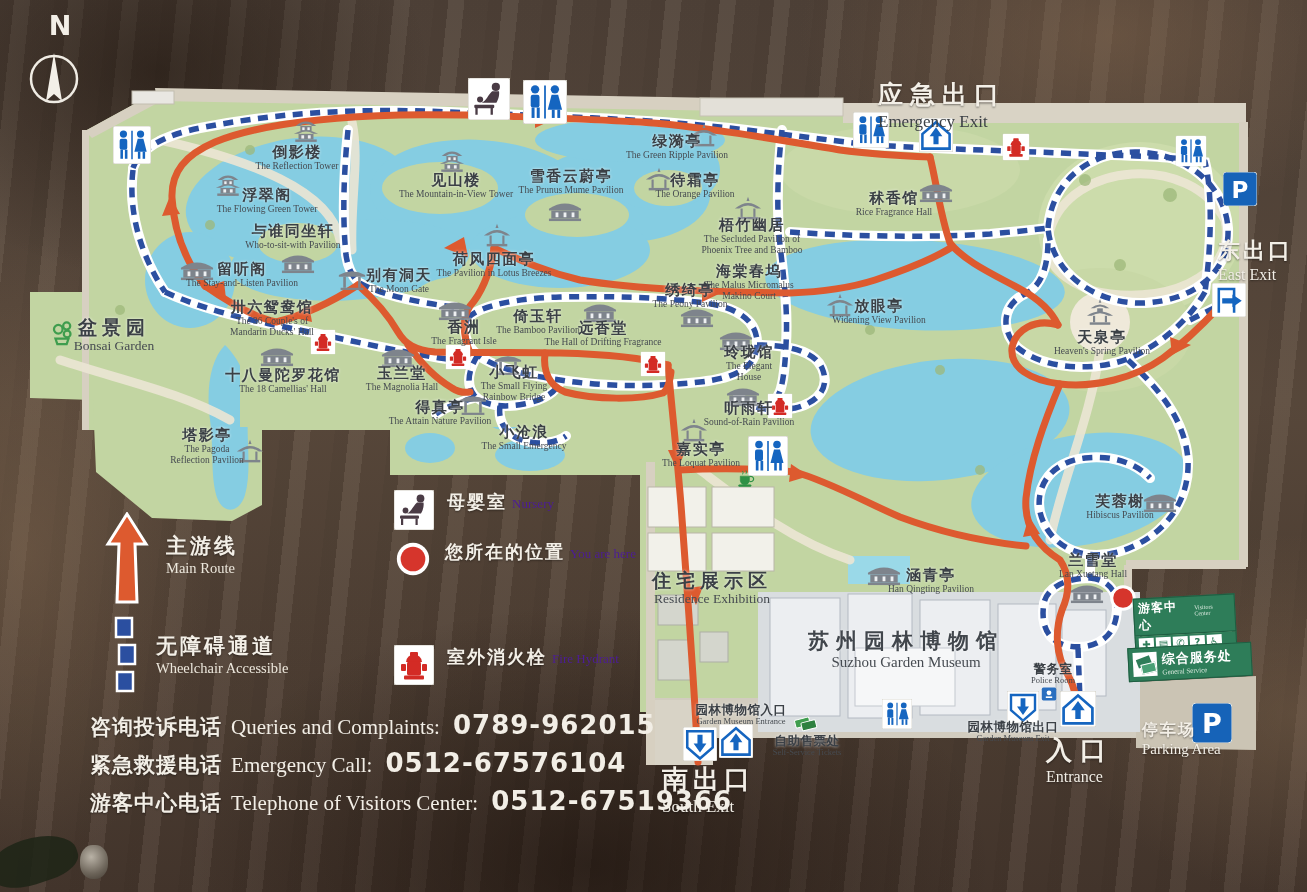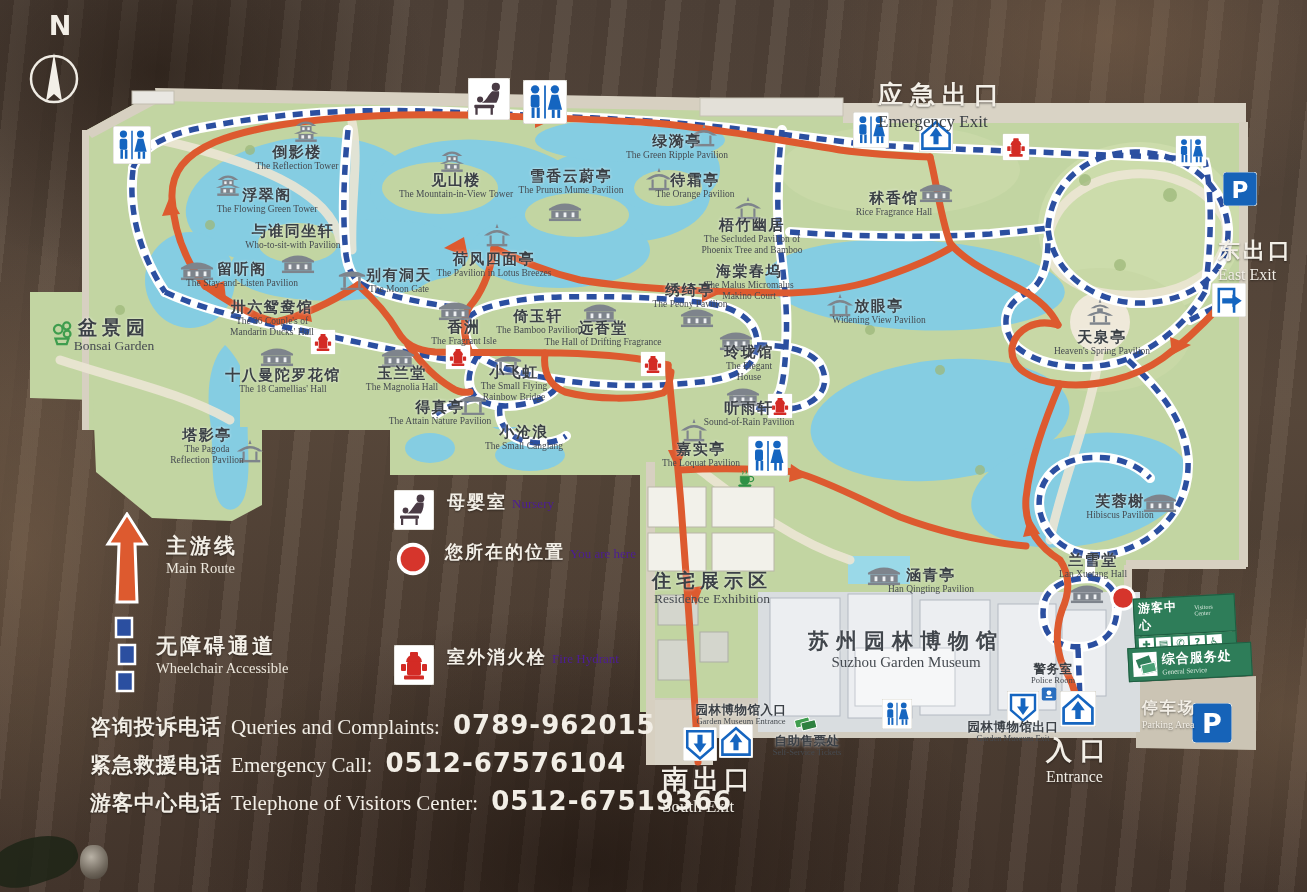--- a/index.html
+++ b/index.html
@@ -29,22 +29,22 @@
   .wlabel .zh{display:block;font-weight:bold;}
   .wlabel .en{display:block;font-family:"Liberation Serif",serif;}
   #exit-emergency .zh{font-size:25px;letter-spacing:7px;}
   #exit-emergency .en{font-size:17px;color:#3b4045;text-shadow:none;margin-top:1px;}
   #exit-east .zh{font-size:22px;letter-spacing:3px;}
   #exit-east .en{font-size:16px;}
   #exit-south .zh{font-size:26px;letter-spacing:5px;}
   #exit-south .en{font-size:17px;}
   #exit-entrance .zh{font-size:26px;letter-spacing:8px;}
   #exit-entrance .en{font-size:16px;}
-  #parking-label .zh{font-size:16px;letter-spacing:2px;}
-  #parking-label .en{font-size:10px;}
+  #parking-label .zh{font-size:16px;letter-spacing:2px;margin-top:22px;}
+  #parking-label .en{font-size:15px;}
   .legend-item{position:absolute;z-index:40;display:flex;gap:16px;color:#f3efe7;}
   .legend-item .txt{display:flex;flex-direction:column;}
   .legend-item .zh{font-weight:bold;font-size:21px;letter-spacing:3px;text-shadow:0 1px 2px rgba(0,0,0,.4);}
   .legend-item .en{font-family:"Liberation Serif",serif;font-size:14.5px;color:#ece7dc;}
   .leg2{position:absolute;z-index:40;display:flex;gap:13px;color:#f3efe7;align-items:flex-start;}
   .leg2 .zh{font-weight:bold;font-size:18px;letter-spacing:2px;text-shadow:0 1px 2px rgba(0,0,0,.4);}
   .leg2 .en{font-family:"Liberation Serif",serif;font-size:13px;color:#4c1d95;}
   #phones{position:absolute;left:90px;top:710px;z-index:40;color:#f2eee6;}
   .phone-line{margin-bottom:7px;white-space:nowrap;}
   .phone-line .zh{font-weight:bold;font-size:21px;letter-spacing:1px;text-shadow:0 1px 2px rgba(0,0,0,.45);}
@@ -727,21 +727,21 @@
         <span class="zh">小飞虹</span>
         <span class="en">The Small Flying</span>
         <span class="en">Rainbow Bridge</span>
       </div>
       <div class="poi" style="left: 440px; top: 413px;">
         <span class="zh">得真亭</span>
         <span class="en">The Attain Nature Pavilion</span>
       </div>
       <div class="poi" style="left: 524px; top: 438px;">
         <span class="zh">小沧浪</span>
-        <span class="en">The Small Canglang</span>
+        <span class="en">The Small Emergency</span>
       </div>
       <div class="poi" style="left: 571px; top: 182px;">
         <span class="zh">雪香云蔚亭</span>
         <span class="en">The Prunus Mume Pavilion</span>
       </div>
       <div class="poi" style="left: 677px; top: 147px;">
         <span class="zh">绿漪亭</span>
         <span class="en">The Green Ripple Pavilion</span>
       </div>
       <div class="poi" style="left: 695px; top: 186px;">

